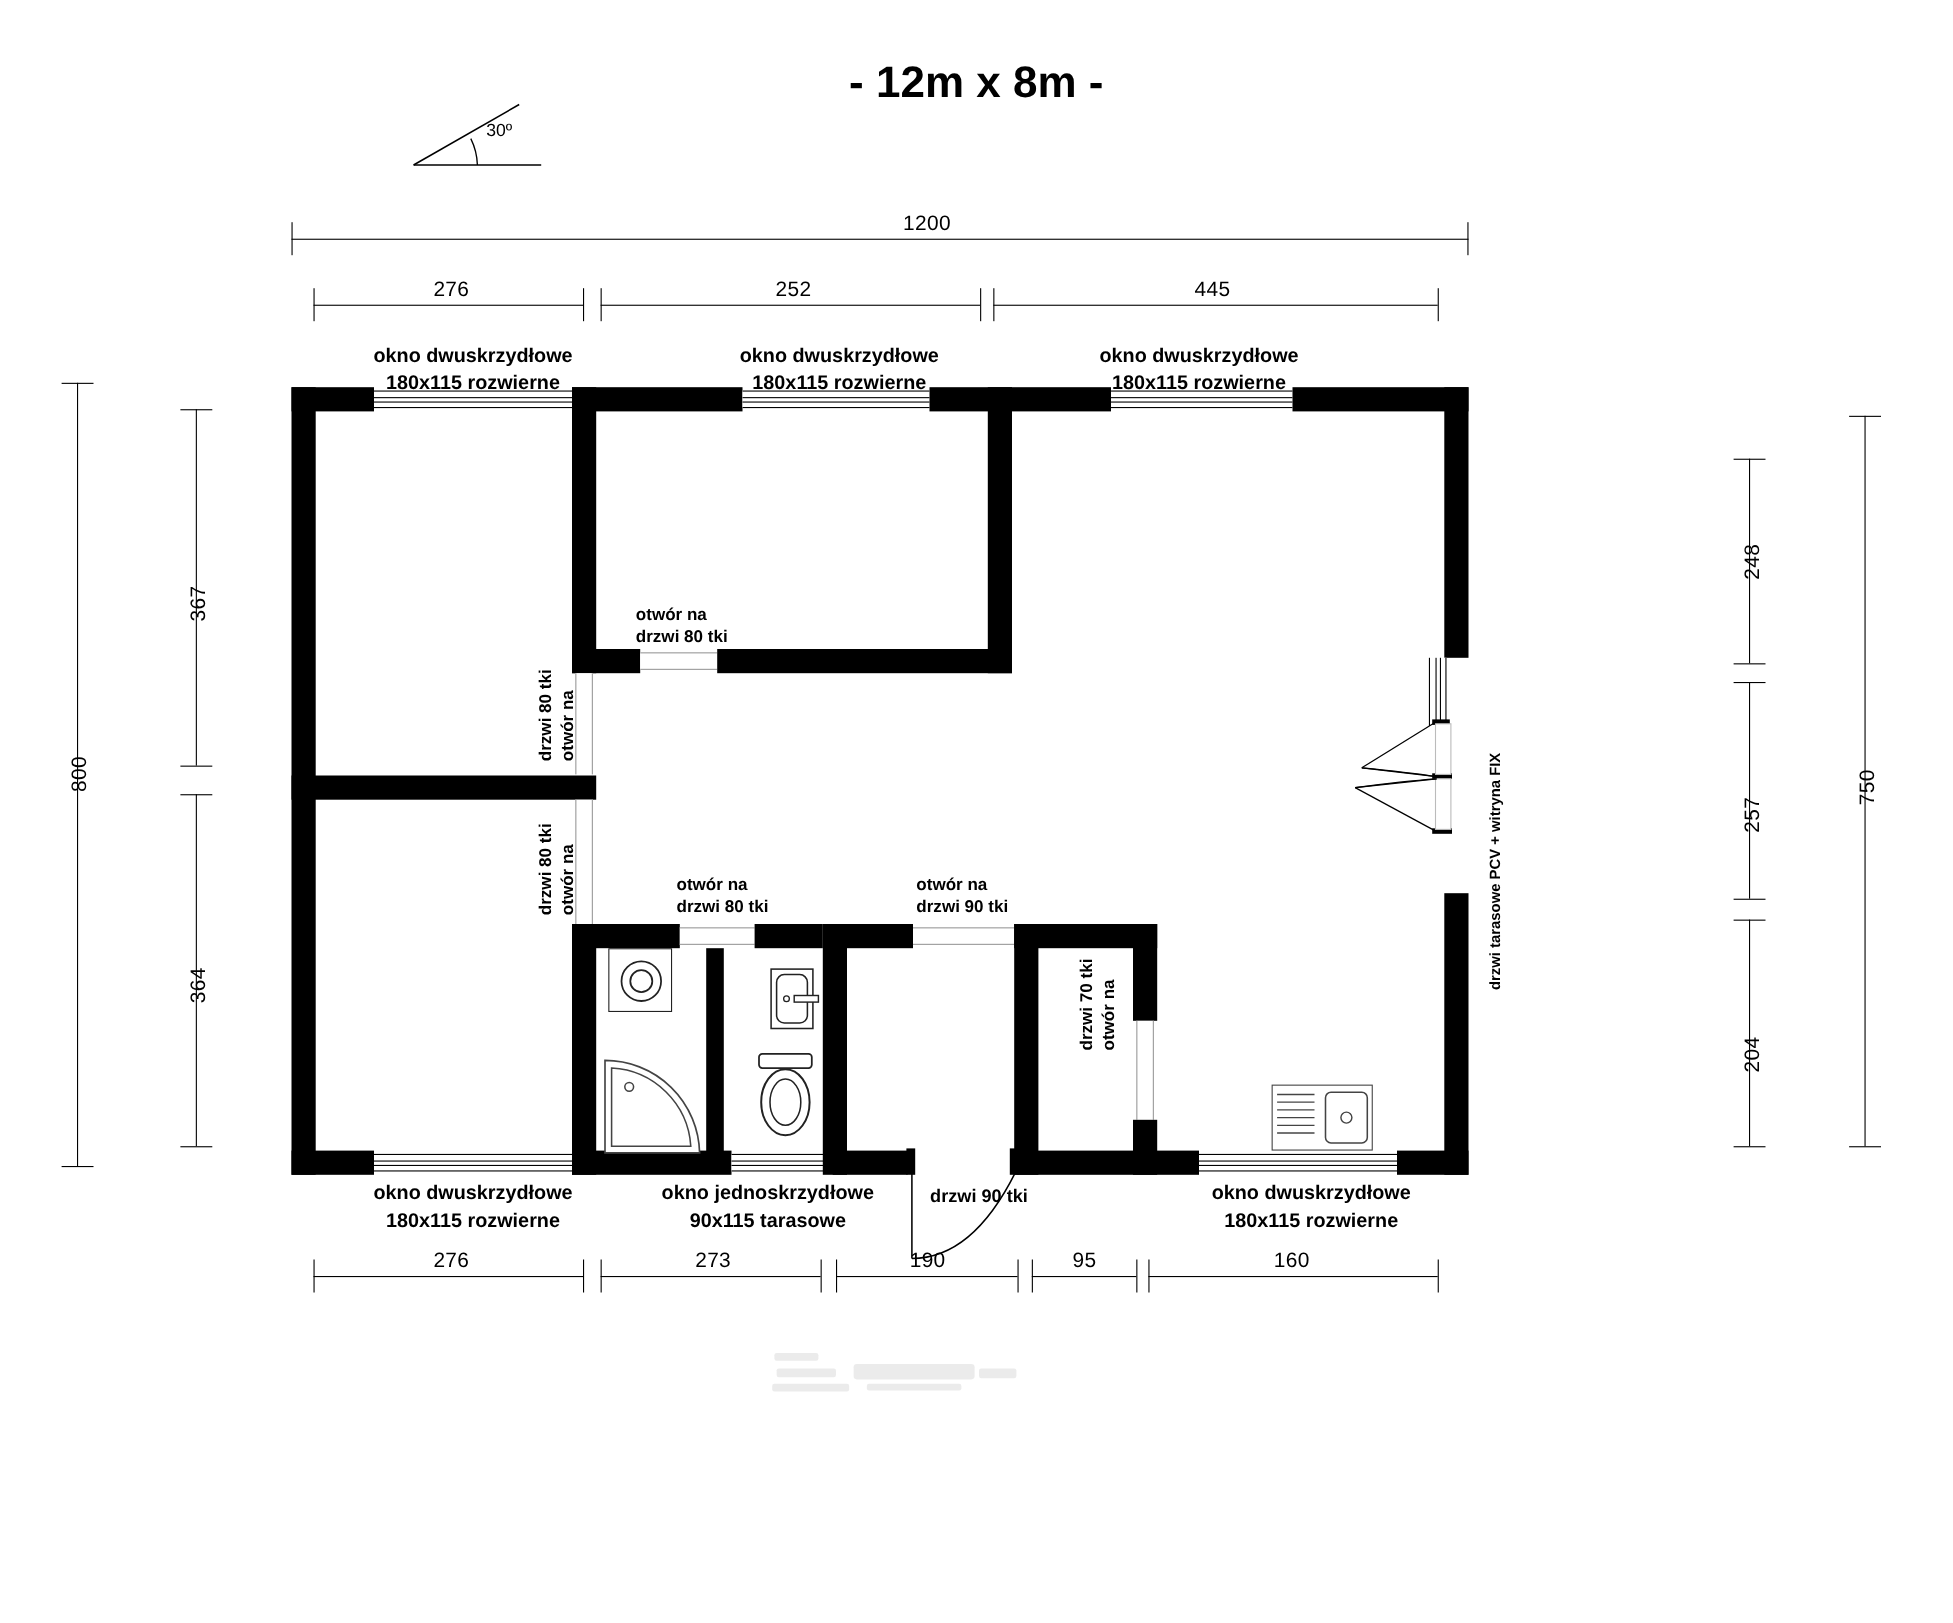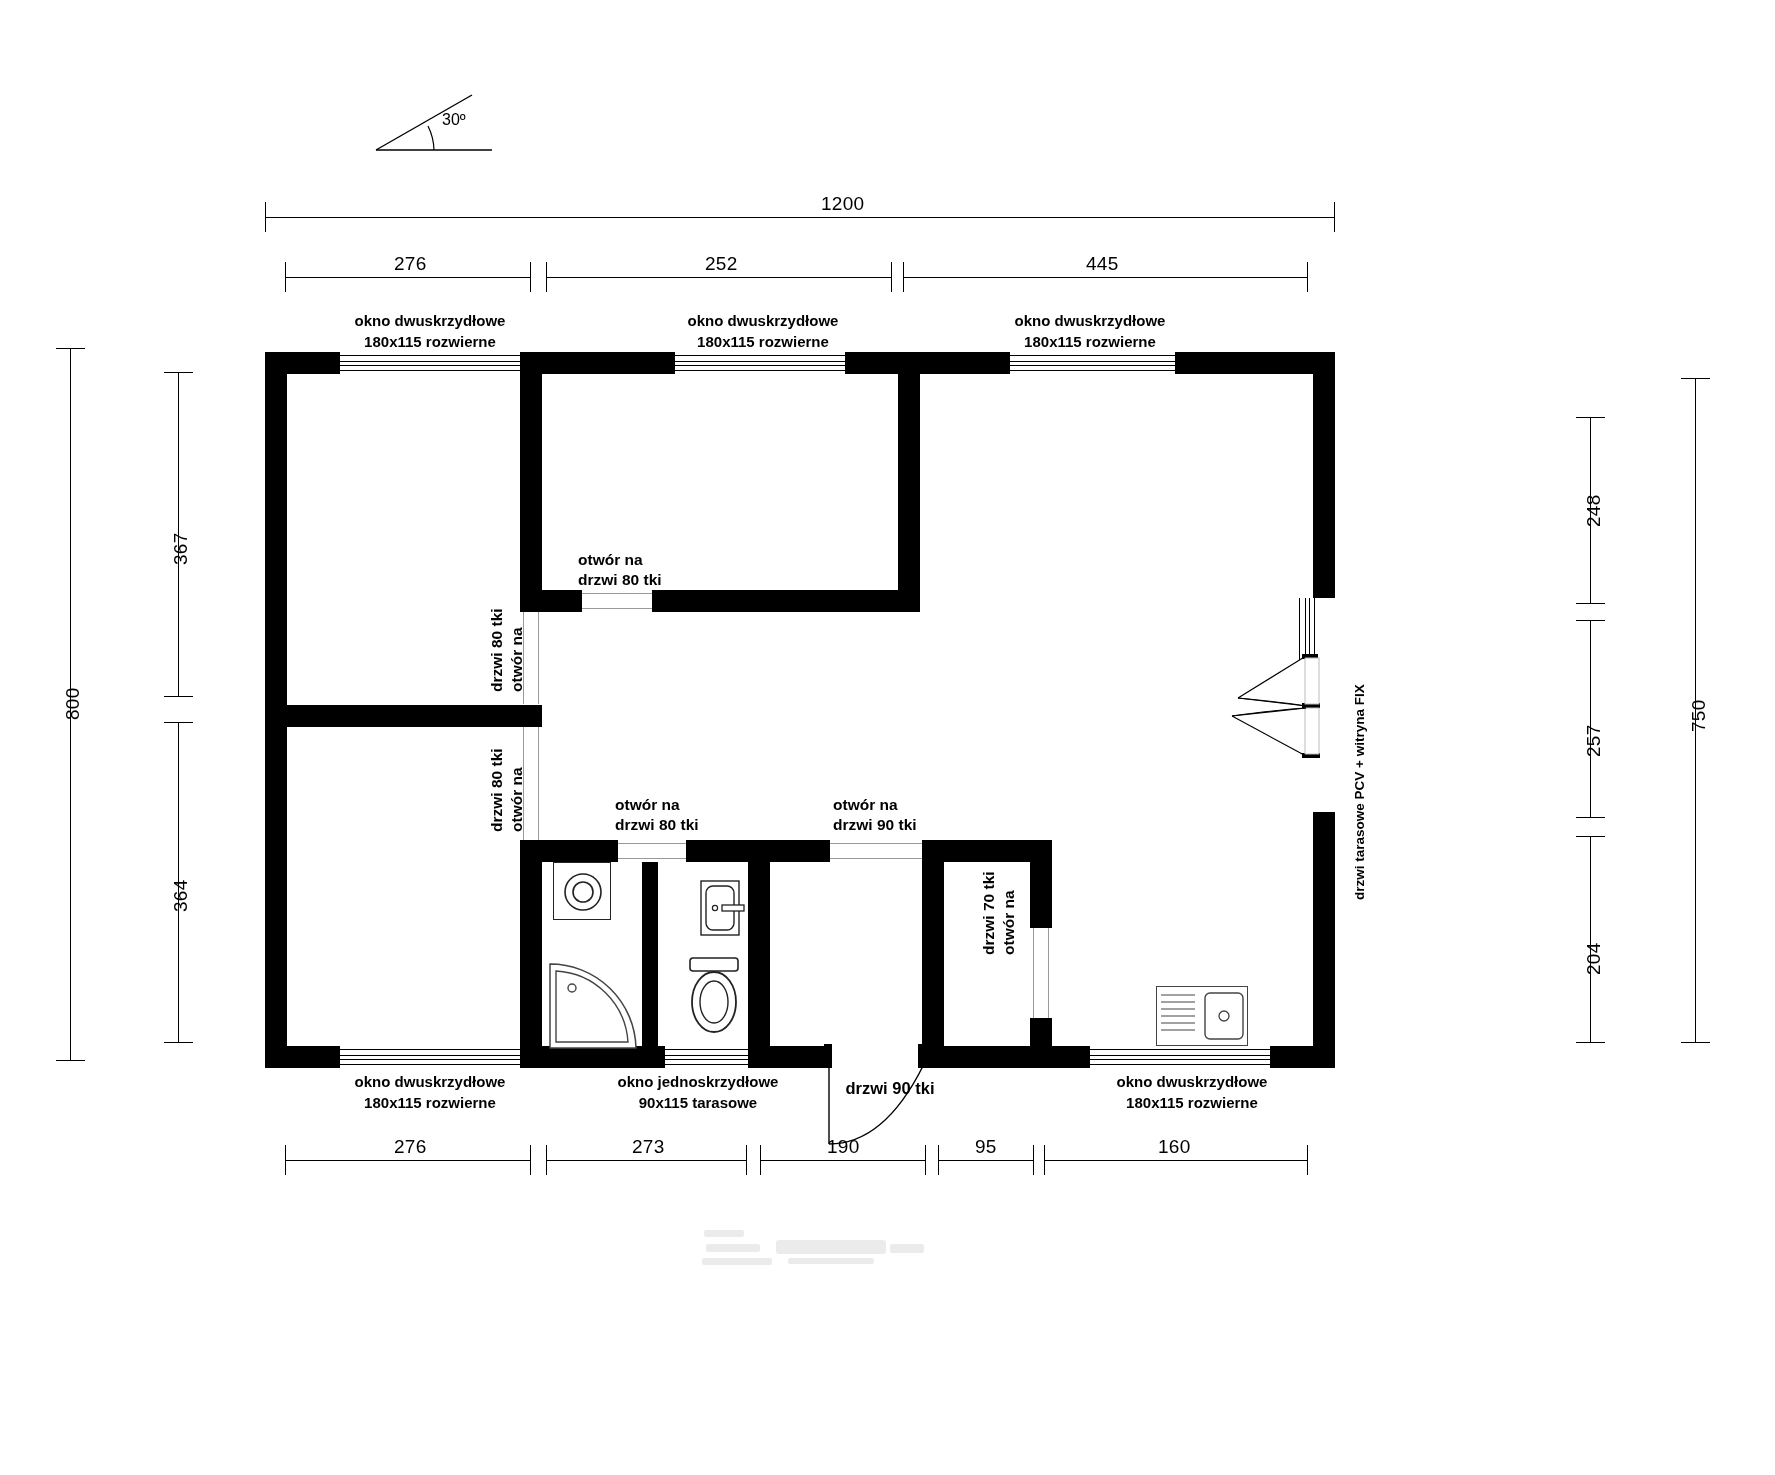--- a/index.html
+++ b/index.html
@@ -28,39 +28,40 @@
   .win-v:after{left:66%;}
   
   .dim-h{height:1px;background:#000;}
   .dim-v{width:1px;background:#000;}
   .tick-v{width:1px;background:#000;}
   .tick-h{height:1px;background:#000;}
   .dim-text{font-size:19px;letter-spacing:.3px;white-space:nowrap;}
   .dim-text-v{font-size:19px;letter-spacing:.3px;white-space:nowrap;
               transform:rotate(-90deg);transform-origin:left top;}
   
-  .lbl{font-size:15px;font-weight:bold;line-height:1.38;text-align:center;white-space:nowrap;}
+  .lbl{font-size:18px;font-weight:bold;line-height:1.38;text-align:center;white-space:nowrap;}
   .lbl-l{font-size:15.5px;font-weight:bold;line-height:1.32;white-space:nowrap;text-align:left;}
   .lbl-v{font-size:15.5px;font-weight:bold;line-height:1.32;white-space:nowrap;
          transform:rotate(-90deg);transform-origin:left top;}
   .lbl-v-small{font-size:13.5px;font-weight:bold;white-space:nowrap;
          transform:rotate(-90deg);transform-origin:left top;}
   
   .fix{border:1.6px solid #222;background:#fff;box-sizing:border-box;}
   .fix-thin{border:1.3px solid #444;background:#fff;box-sizing:border-box;}
   
   #watermark{left:700px;top:1222px;width:230px;height:60px;opacity:.35;}
   svg{display:block;overflow:visible;}
 </style>
 </head>
 <body>
 
 <div class="stage">
 
   <div class="abs" id="title-block">
+    <div id="title-sub">- 12m x 8m -</div>
   </div>
 
   <div class="abs" id="pitch-symbol">
     <svg width="130" height="70" viewBox="0 0 130 70">
       <line x1="4" y1="60" x2="120" y2="60" stroke="#000" stroke-width="1.4"></line>
       <line x1="4" y1="60" x2="100" y2="5" stroke="#000" stroke-width="1.4"></line>
       <path d="M 62 60 A 58 58 0 0 0 56 36" fill="none" stroke="#000" stroke-width="1.2"></path>
     </svg>
   </div>
   <div class="abs" id="pitch-label">30º</div>

